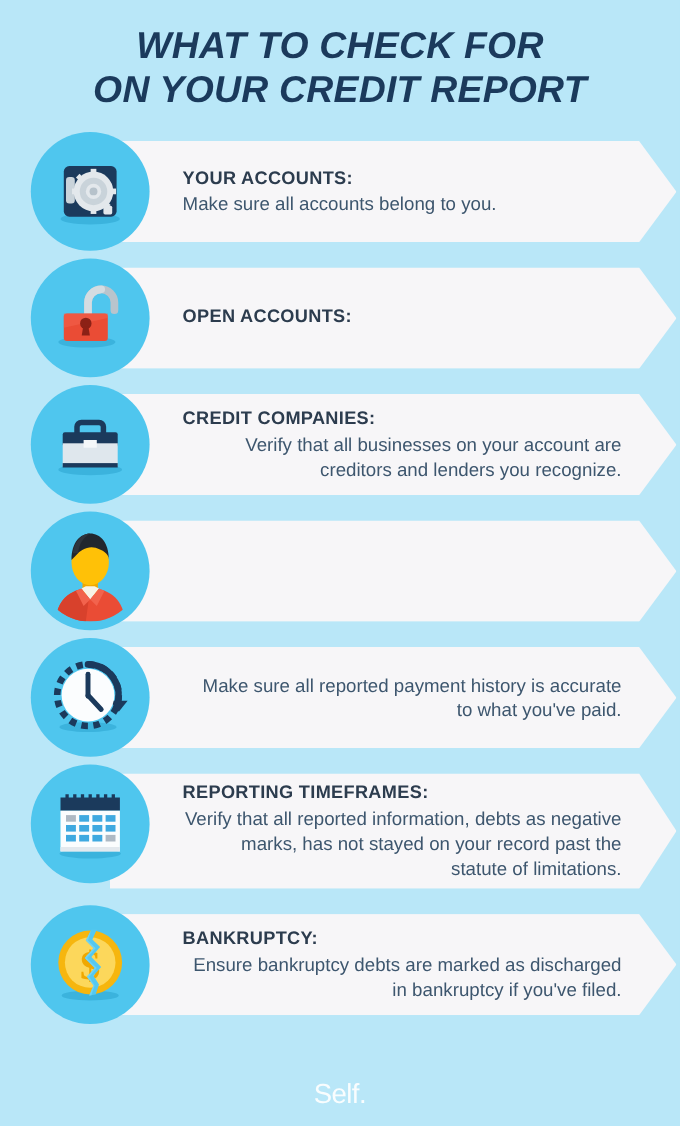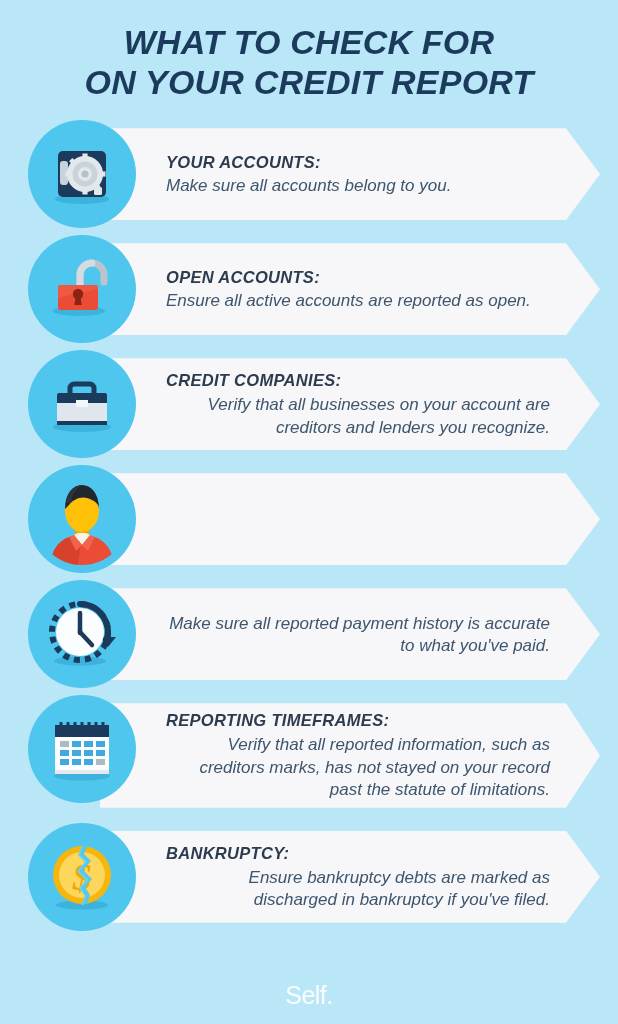--- a/index.html
+++ b/index.html
@@ -21,21 +21,21 @@
     font-size: 34px;
     font-weight: bold;
     line-height: 1.18;
     letter-spacing: 0.2px;
     text-transform: uppercase;
     font-style: italic;
   }
   .title .line { display: block; white-space: nowrap; }
 
   
-  .rows { padding: 6px 18px 0 28px; font-style: italic; }
+  .rows { padding: 6px 3px 0 28px; }
 
   .row {
     position: relative;
     display: flex;
     align-items: flex-start;
     margin-bottom: 7px;
     min-height: 104px;
   }
 
   
@@ -149,21 +149,20 @@
         <path d="M33 33 V21 a12 12 0 0 1 24 0 v7" fill="none" stroke="#b9c4cc" stroke-width="7" stroke-linecap="round"></path>
         <path d="M33 33 V21 a12 12 0 0 1 12 -12" fill="none" stroke="#d4dce1" stroke-width="7" stroke-linecap="round"></path>
         <rect x="11" y="31" width="40" height="25" rx="3" fill="#ea4c35"></rect>
         <path d="M11 31 h40 v4 l-40 9 z" fill="#f2634d" opacity="0.55"></path>
         <circle cx="31" cy="40" r="5.2" fill="#8c2116"></circle>
         <path d="M28.6 43 h4.8 l1.3 8 h-7.4 z" fill="#8c2116"></path>
       </svg>
     </div>
     <div class="text-wrap">
       <div class="row-heading">Open Accounts:</div>
-      <div class="row-body">Ensure all active accounts are reported as open.</div>
     </div>
   </div>
 
   <div class="row">
     <div class="card"></div>
     <div class="icon-wrap">
       <svg width="70" height="64" viewBox="0 0 70 64">
         <ellipse cx="35" cy="55" rx="29" ry="5" fill="#3bb3dd"></ellipse>
         <path d="M23 22 v-6 a4 4 0 0 1 4 -4 h16 a4 4 0 0 1 4 4 v6" fill="none" stroke="#1b3a5c" stroke-width="5"></path>
         <rect x="10" y="21" width="50" height="13" rx="2" fill="#1b3a5c"></rect>
@@ -250,21 +249,21 @@
 
           <rect x="15" y="47" width="9" height="6" fill="#3fa9e0"></rect>
           <rect x="27" y="47" width="9" height="6" fill="#3fa9e0"></rect>
           <rect x="39" y="47" width="9" height="6" fill="#3fa9e0"></rect>
           <rect x="51" y="47" width="9" height="6" fill="#aeb9c4"></rect>
         </g>
       </svg>
     </div>
     <div class="text-wrap">
       <div class="row-heading">Reporting Timeframes:</div>
-      <div class="row-body">Verify that all reported information, such as creditors marks, has not stayed on your record past the statute of limitations.</div>
+      <div class="row-body">Verify that all reported information, debts as negative marks, has not stayed on your record past the statute of limitations.</div>
     </div>
   </div>
 
   <div class="row">
     <div class="card"></div>
     <div class="icon-wrap">
       <svg width="74" height="74" viewBox="0 0 74 74">
         <ellipse cx="37" cy="65" rx="26" ry="4.5" fill="#3bb3dd"></ellipse>
         <circle cx="37" cy="35" r="29" fill="#f6b60e"></circle>
         <circle cx="37" cy="35" r="23" fill="#fcd75b"></circle>

